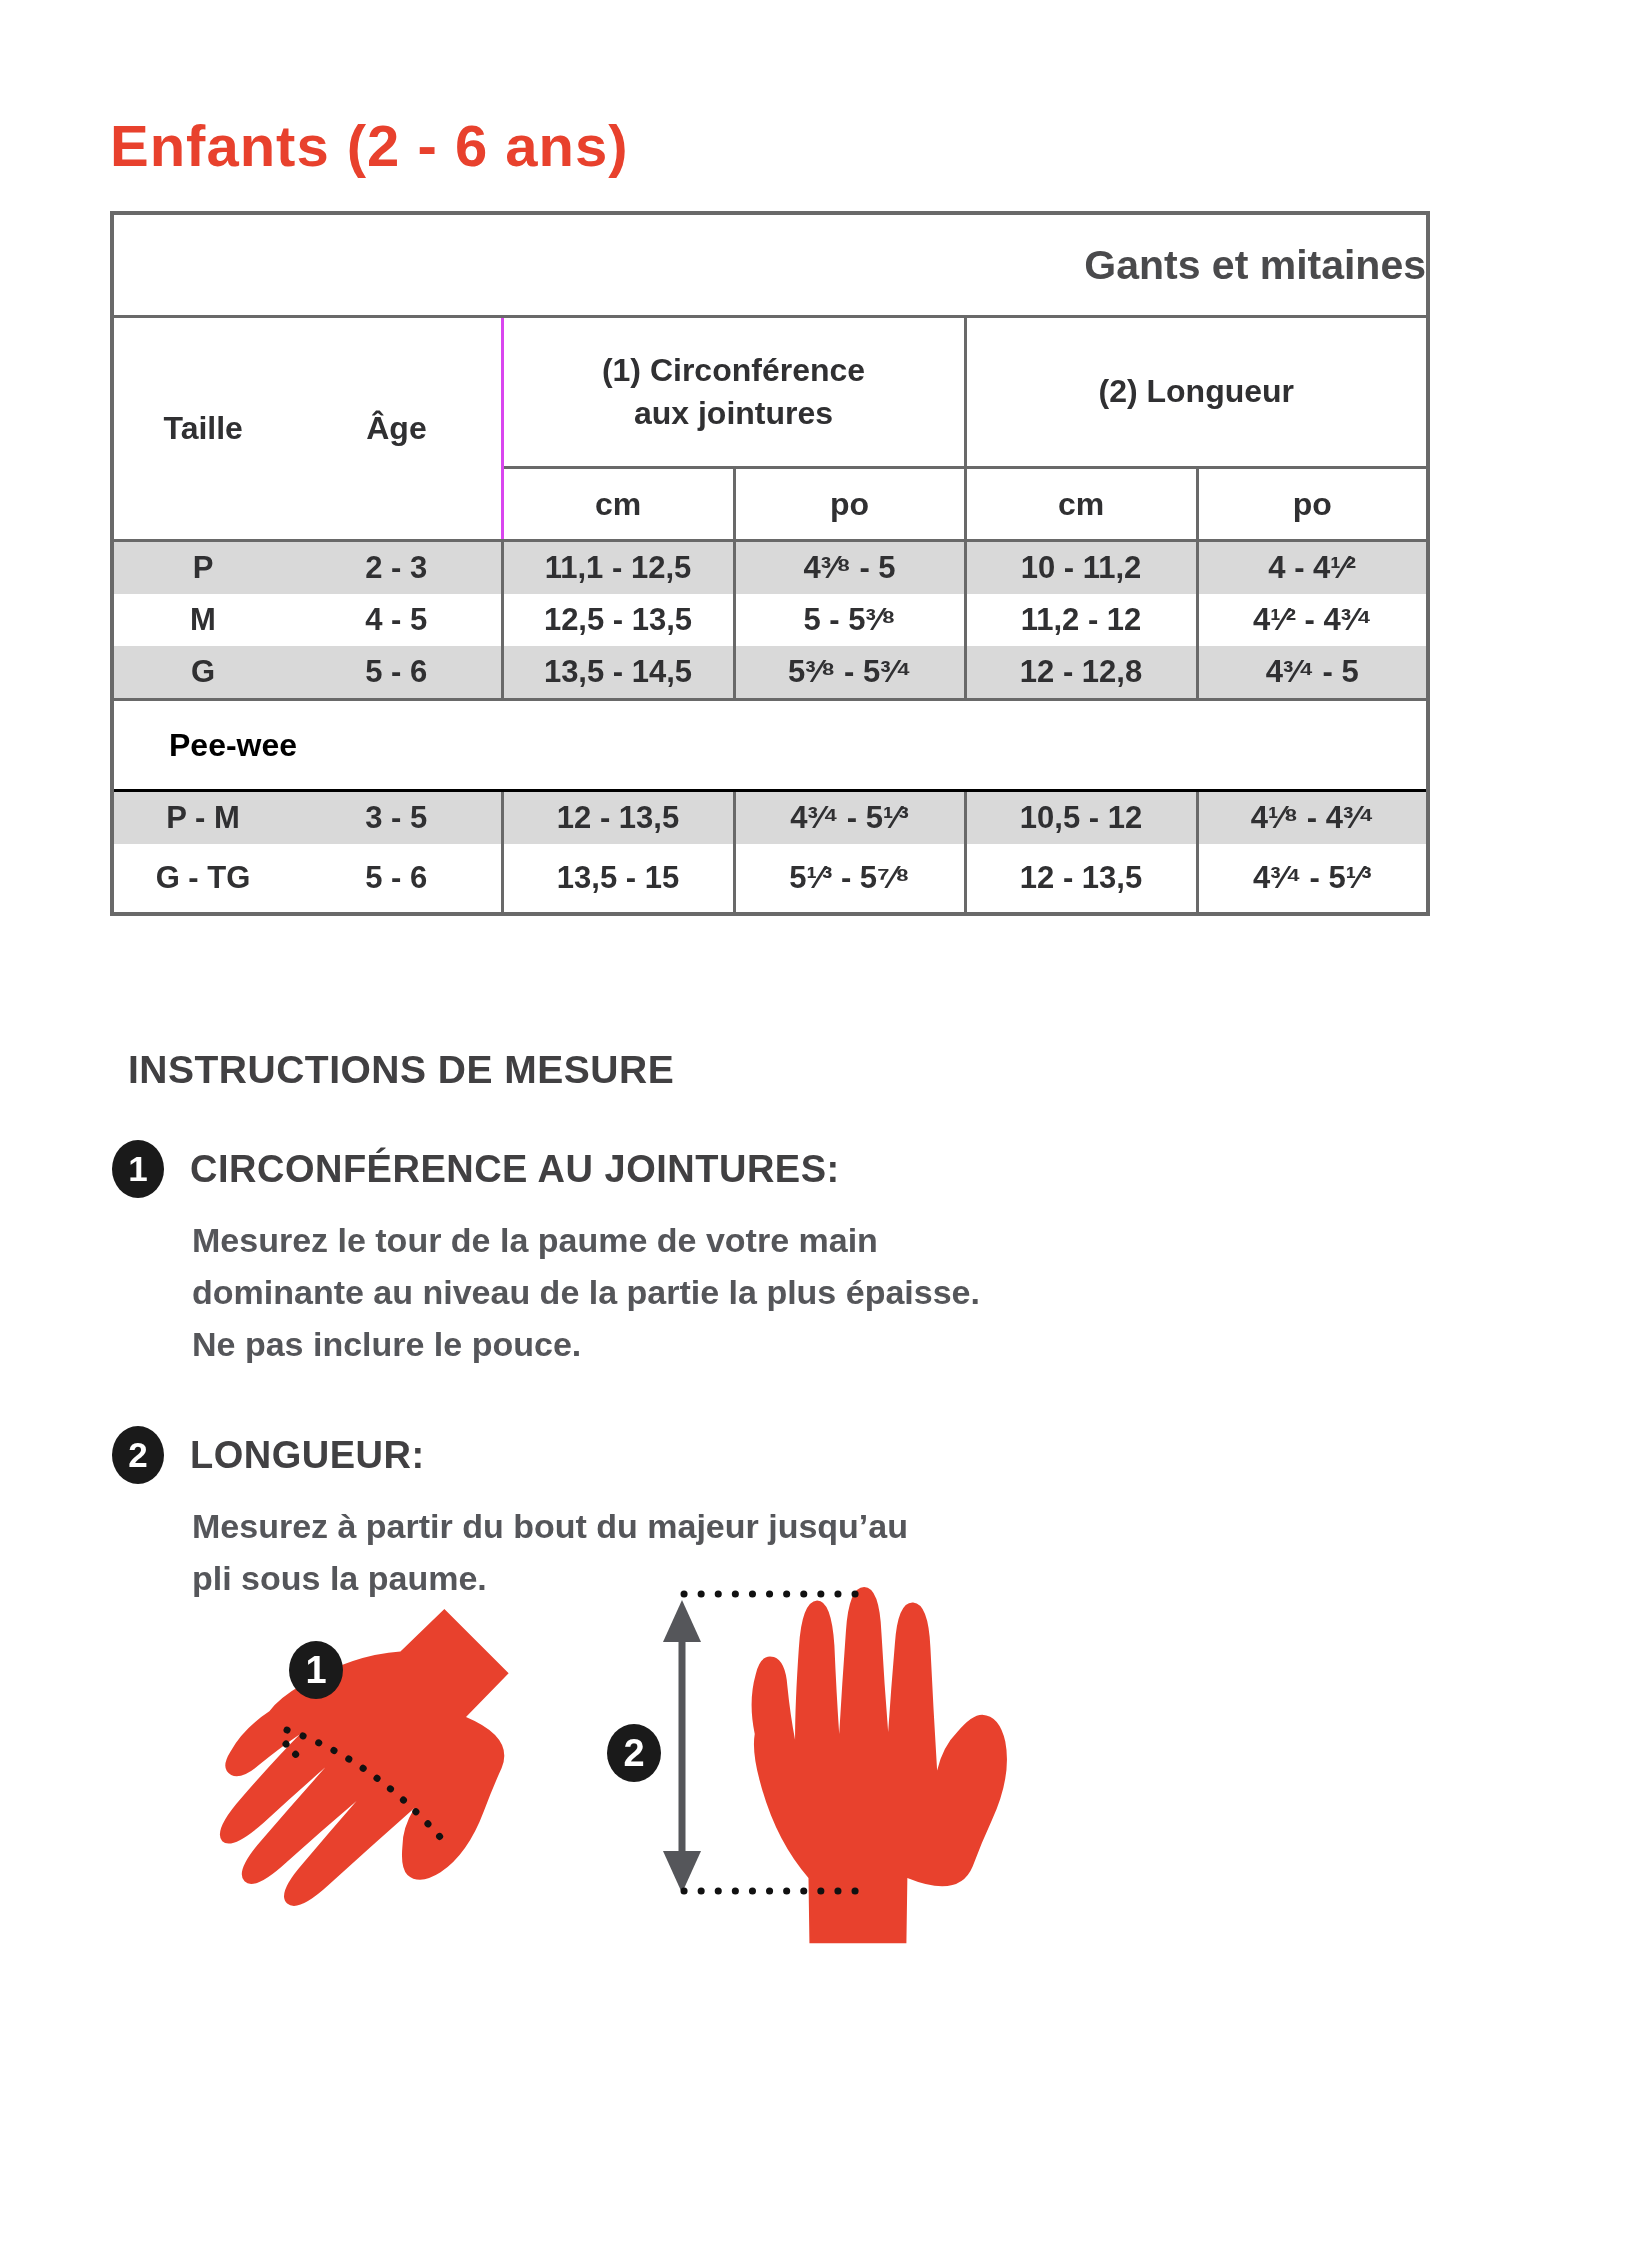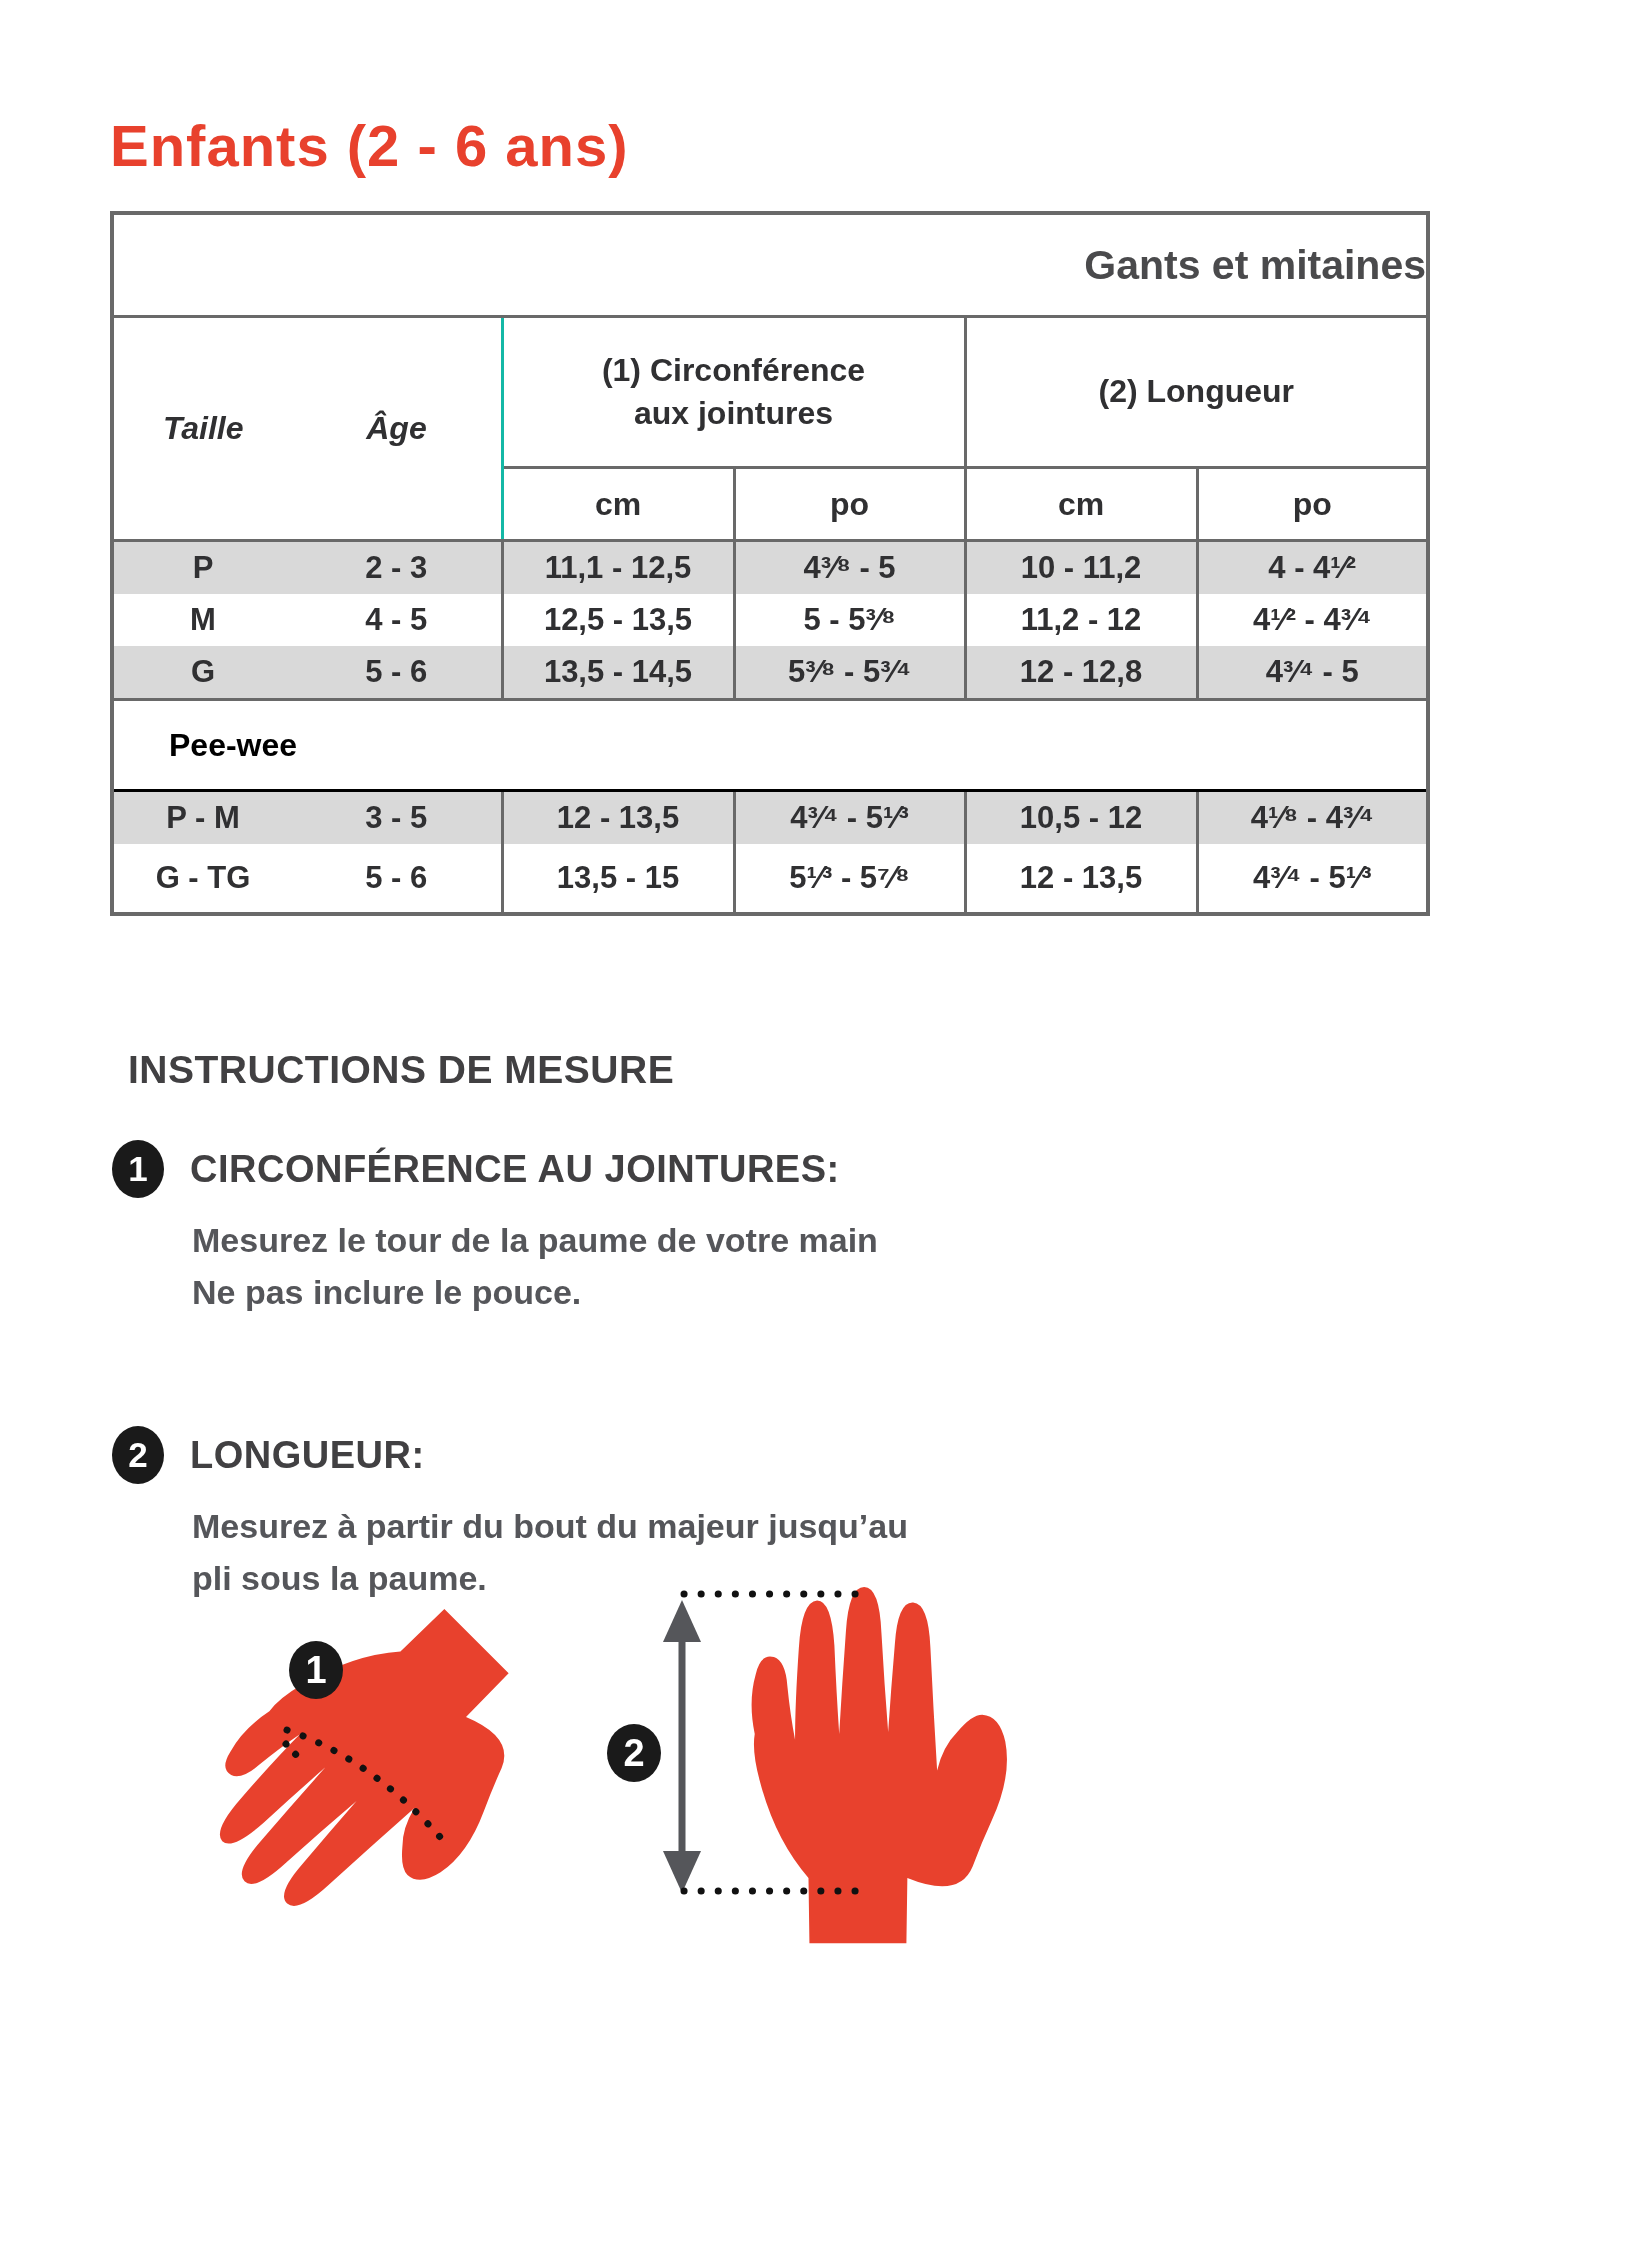--- a/index.html
+++ b/index.html
@@ -27,21 +27,21 @@
     table-layout:fixed;
     border:4px solid #696969;
     font-weight:bold;color:#303032;
   }
   .size-table td{padding:0;text-align:center;vertical-align:middle;}
   .r-title td{
     height:100px;text-align:right;padding-left:45px;
     font-size:41px;color:#4a4a4c;
     border-bottom:3px solid #696969;
   }
-  .c-tailleage{border-right:3px solid #14b8a6;border-bottom:3px solid #696969;font-style:italic;}
+  .c-tailleage{border-right:3px solid #d946ef;border-bottom:3px solid #696969;}
   .c-tailleage .pair{display:flex;width:100%;}
   .c-tailleage .pair span{display:block;font-size:32px;}
   .c-tailleage .pair .t1{width:180px;}
   .c-tailleage .pair .t2{width:210px;}
   .c-group{
     height:148px;font-size:32px;
     border-right:3px solid #696969;
   }
   .c-group .wrap{max-width:310px;margin:0 auto;line-height:1.35;}
   .c-group:last-child{border-right:none;}
@@ -180,20 +180,21 @@
 
   <h2 class="instr-title">INSTRUCTIONS DE MESURE</h2>
 
   <div class="instr-item" id="item-1">
     <div class="head">
       <div class="badge">1</div>
       <h3>CIRCONFÉRENCE AU JOINTURES:</h3>
     </div>
     <div class="body">
       <div>Mesurez le tour de la paume de votre main</div>
+      <div>dominante au niveau de la partie la plus épaisse.</div>
       <div>Ne pas inclure le pouce.</div>
     </div>
   </div>
 
   <div class="instr-item" id="item-2">
     <div class="head">
       <div class="badge">2</div>
       <h3>LONGUEUR:</h3>
     </div>
     <div class="body">

